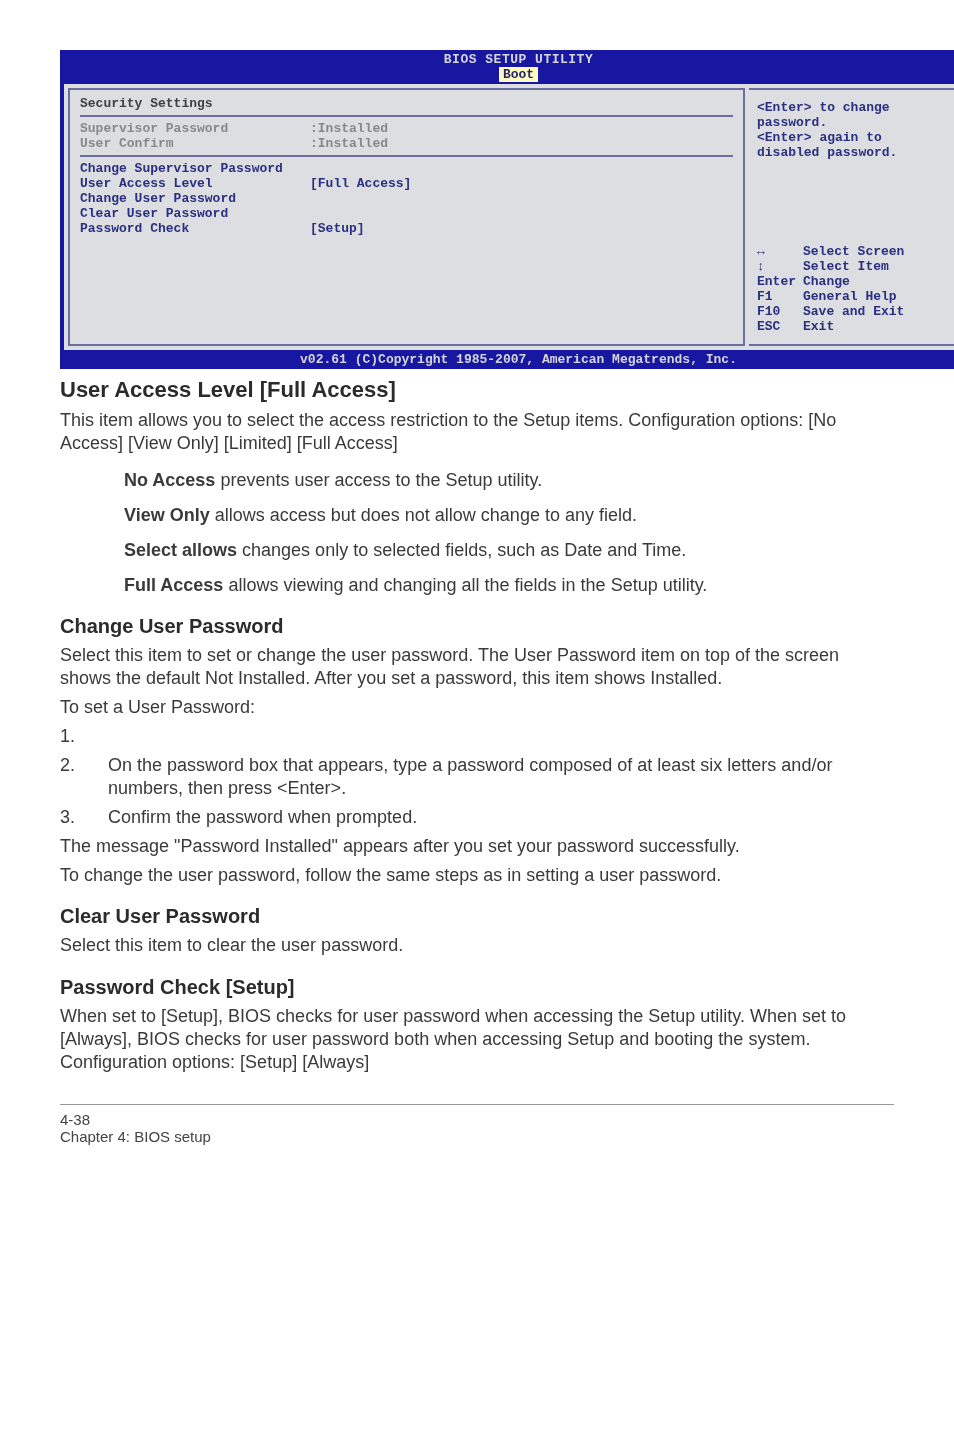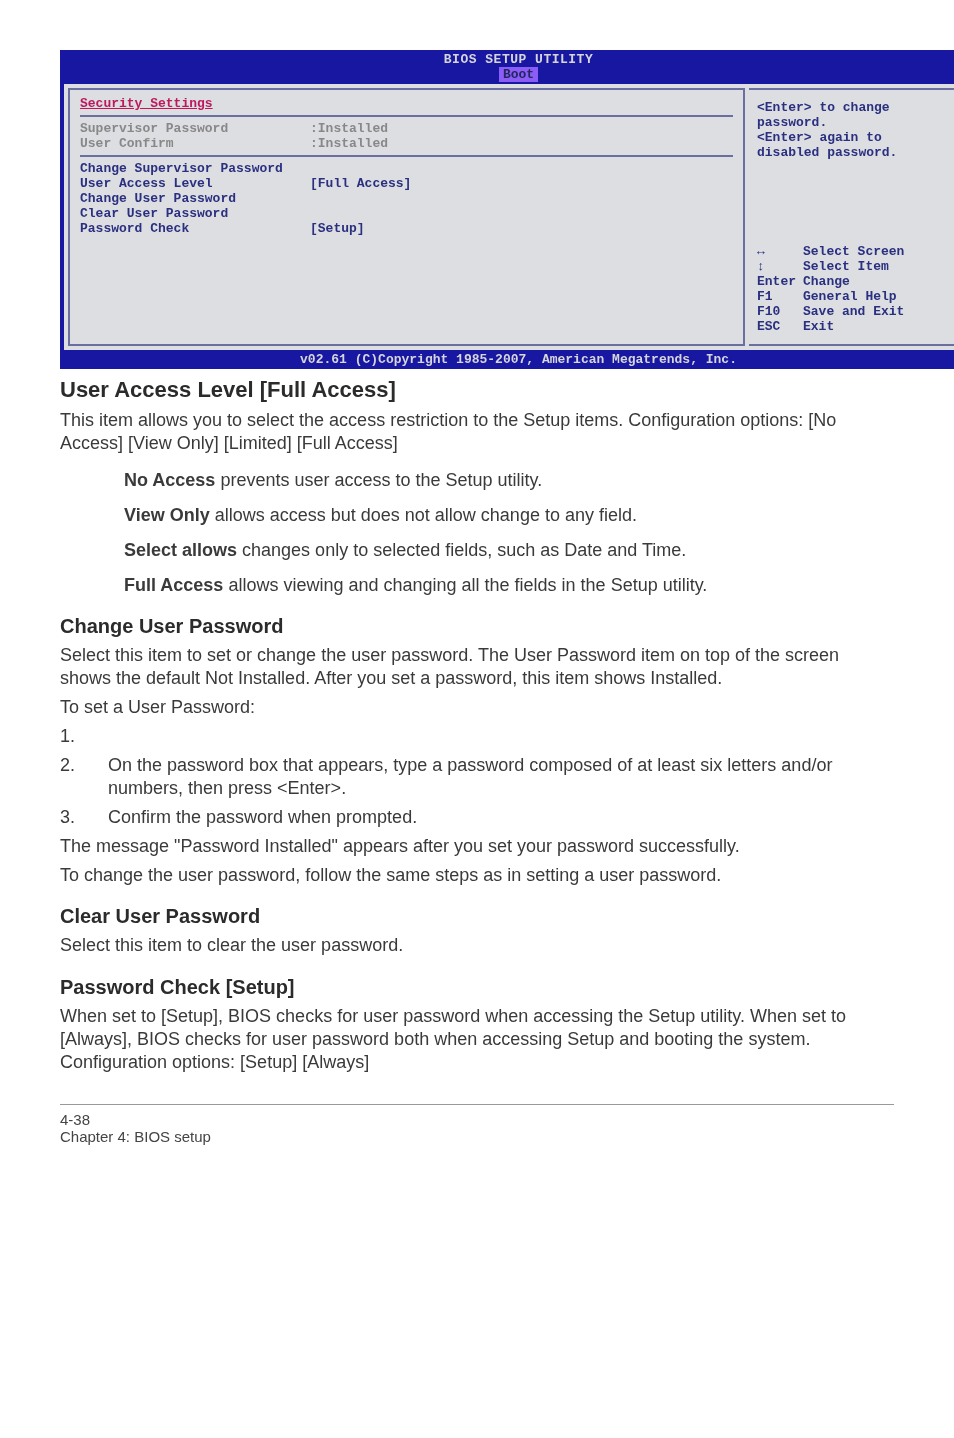--- a/index.html
+++ b/index.html
@@ -28,41 +28,40 @@
     color: #d6d6da;
     padding: 2px 0 0 0;
     letter-spacing: 0.5px;
   }
   .bios-tabs {
     text-align: center;
     padding: 0 0 2px 0;
   }
   .bios-tab {
     display: inline-block;
-    background: #8b5cf6;
+    background: #fef9c3;
     color: #222761;
     padding: 0 4px;
   }
   .bios-body {
     display: flex;
     background: #dcdee2;
     border-left: 4px solid #1717a2;
     border-right: 4px solid #1717a2;
   }
   .bios-left {
     flex: 1;
     border: 2px solid #6b6fa0;
     margin: 4px;
     padding: 6px 10px;
     color: #2a2f7f;
   }
   .bios-left-head {
-    color: #be185d;
-    font-weight: bold;
-    text-decoration: underline;
+    color: #404040;
+    font-weight: bold;
   }
   .bios-hr {
     border-top: 2px solid #6b6fa0;
     margin: 4px 0;
   }
   .bios-gray { color: #888; }
   .bios-row { display: flex; }
   .bios-row .lbl { width: 230px; }
   .bios-right {
     width: 220px;

